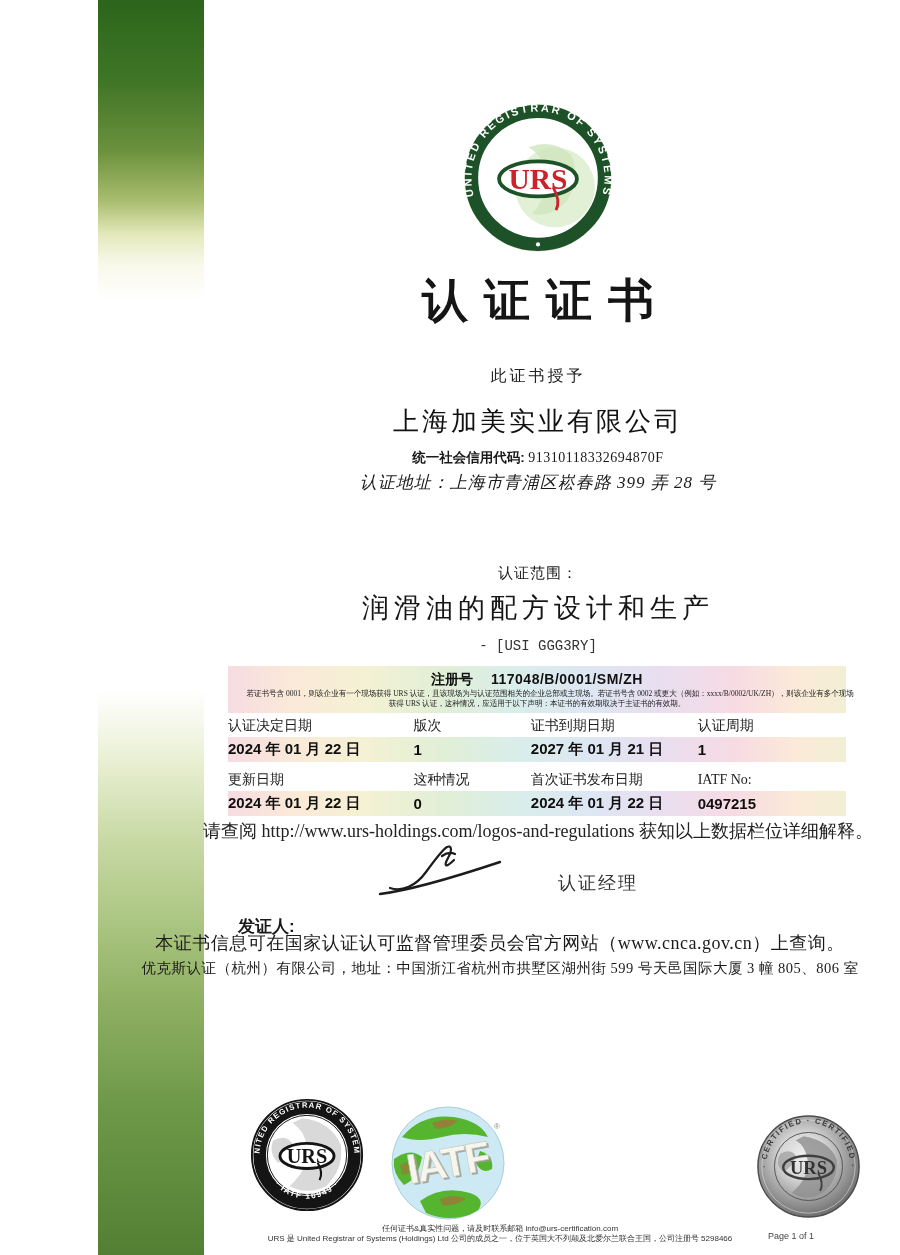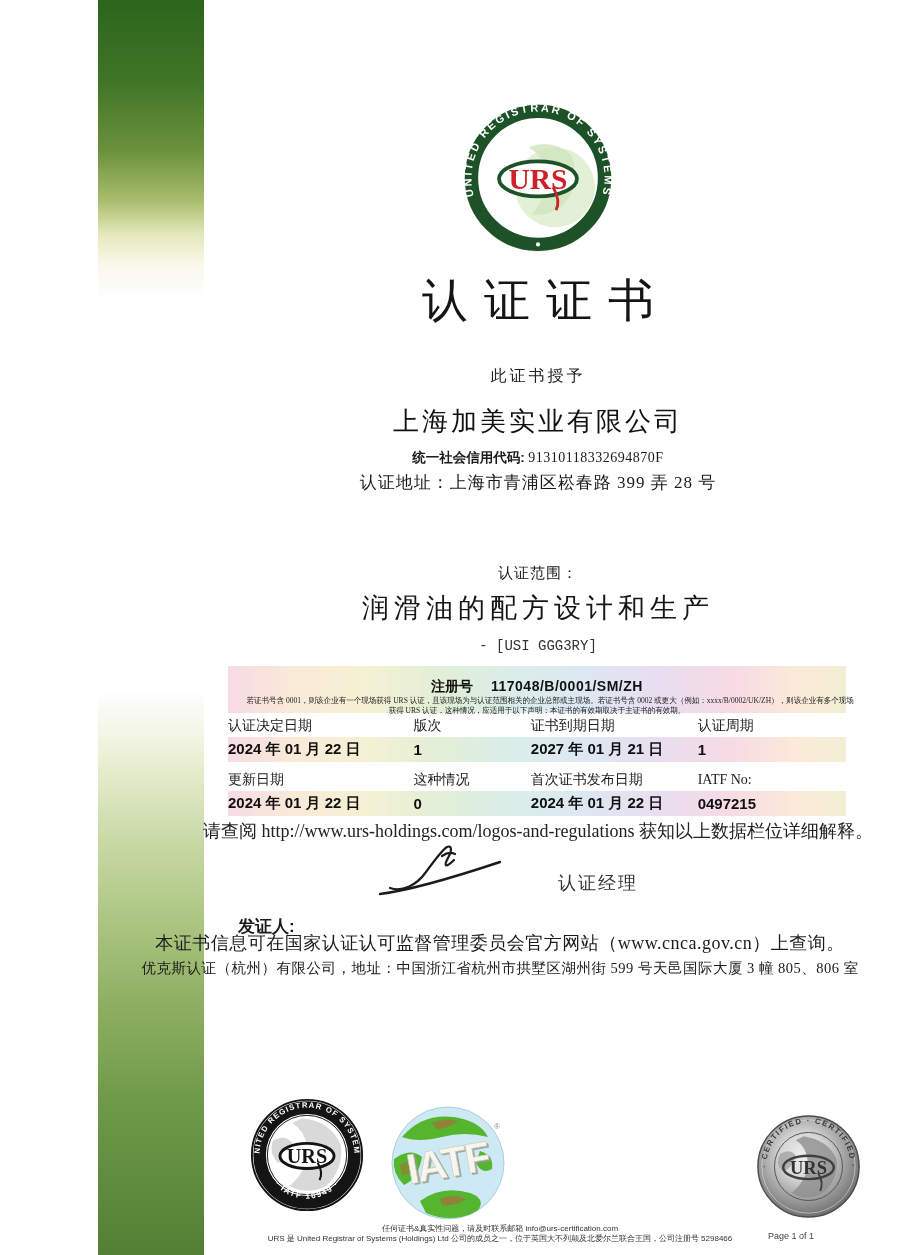--- a/index.html
+++ b/index.html
@@ -8,36 +8,36 @@
   .strip{position:absolute;left:98px;top:0;width:106px;height:1255px;
     background:linear-gradient(180deg,
       #2c651b 0%, #3f7526 6.4%, #6b913d 12%, #a9bd6f 16%, #e4e9bb 18.7%,
       #f8f8ea 21%, #ffffff 24%, #ffffff 55%, #eaf0d4 60.5%, #cddcab 66%,
       #b3cb8b 71.7%, #8fb062 79.7%, #6f9a49 87.6%, #527f33 100%);}
   .center-col{position:absolute;left:176px;width:724px;text-align:center;}
   .full-center{position:absolute;left:100px;width:800px;text-align:center;}
 
   .logo-wrap{position:absolute;left:462px;top:98px;width:152px;height:156px;}
 
-  .title{top:270px;font-size:46px;letter-spacing:16px;text-indent:16px;color:#151515;}
+  .title{top:270px;font-size:46px;letter-spacing:16px;text-indent:16px;color:#151515;font-weight:bold;}
   .granted{top:366px;font-size:16px;letter-spacing:3px;color:#222;}
   .company{top:404px;font-size:26px;letter-spacing:3px;color:#111;}
   .credit{top:449px;font-size:14px;}
   .credit .lbl{font-family:"Liberation Sans",sans-serif;font-weight:bold;font-size:13.5px;}
   .credit .val{font-family:"Liberation Serif",serif;letter-spacing:.5px;}
-  .addr{top:471px;font-size:17px;letter-spacing:1px;}
+  .addr{top:471px;font-size:17px;letter-spacing:1px;font-style:italic;}
   .standard{top:519px;font-size:21px;font-weight:bold;font-family:"Liberation Sans",sans-serif;letter-spacing:1px;color:#111;}
   .scope-label{top:564px;font-size:15px;letter-spacing:1px;}
   .scope{top:590px;font-size:27px;letter-spacing:5px;color:#161616;}
   .scope-code{top:638px;font-size:14px;font-family:"Liberation Mono","DejaVu Sans Mono",monospace;color:#333;}
 
   .holo{background:linear-gradient(90deg,#f7dbe3 0%,#fae9d8 10%,#f5f1d4 22%,#e2efd6 34%,
         #daeee9 46%,#dde7f3 58%,#e9def0 70%,#f7dbe3 82%,#fbead9 92%,#f2efd3 100%);}
   .reg-band{position:absolute;left:228px;top:666px;width:618px;height:47px;text-align:center;}
-  .reg-line{padding-top:12px;font-size:14px;font-weight:bold;font-family:"Liberation Sans",sans-serif;color:#111;}
+  .reg-line{padding-top:5px;font-size:14px;font-weight:bold;font-family:"Liberation Sans",sans-serif;color:#111;}
   .reg-line .num{margin-left:14px;letter-spacing:.5px;}
   .reg-note{font-size:8px;line-height:10px;color:#222;white-space:nowrap;transform:scaleX(.94);transform-origin:50% 0;}
 
   .cert-table{position:absolute;left:228px;top:714px;width:618px;font-size:14px;}
   .trow{display:grid;grid-template-columns:30% 19% 27% 24%;align-items:center;text-align:left;}
   .thead{height:23px;color:#1c1c1c;}
   .tval{height:25px;font-family:"Liberation Sans",sans-serif;font-weight:bold;font-size:15px;color:#101010;}
   .tgap{height:6px;}
 
   .link-note{top:819px;font-size:18px;color:#222;}

